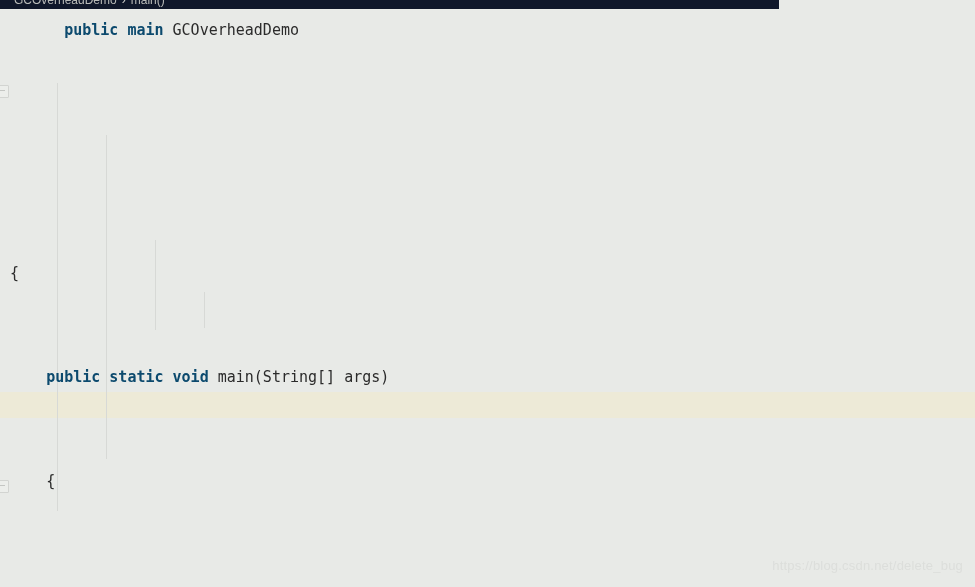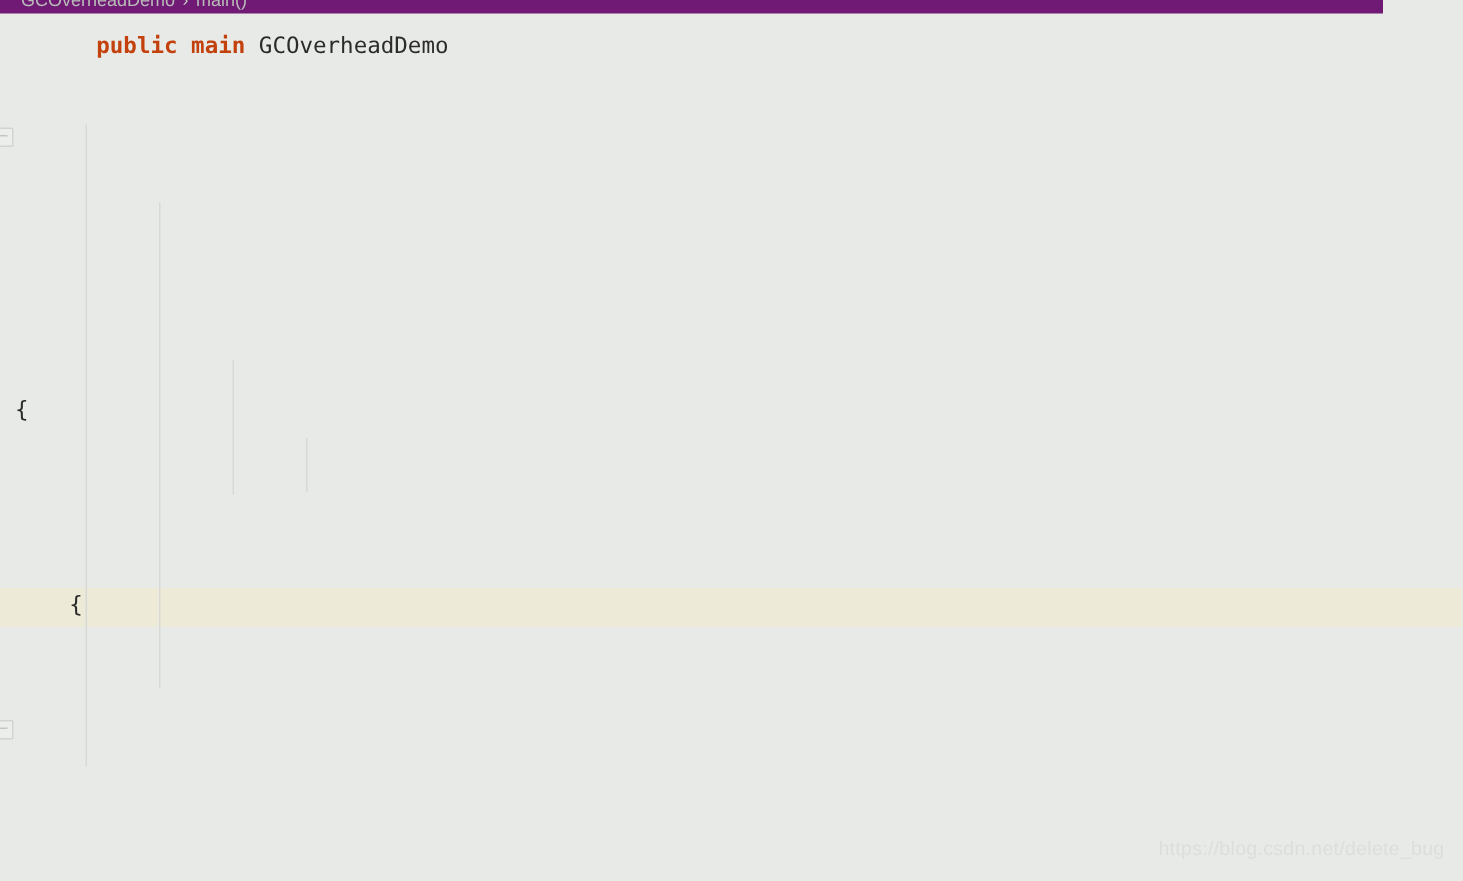--- a/index.html
+++ b/index.html
@@ -16,24 +16,24 @@
     width: 975px;
     height: 587px;
     background: #e8eae7;
     overflow: hidden;
   }
 
   
   .breadcrumb {
     position: absolute;
     left: 0; top: 0;
-    width: 922px;
+    width: 779px;
     height: 9px;
     overflow: hidden;
-    background: #701a75;
+    background: #0f172a;
     z-index: 6;
   }
   .breadcrumb-inner {
     position: absolute;
     left: 14px;
     top: -8px;
     font-family: "Liberation Sans", sans-serif;
     font-size: 12px;
     color: #b9bbb8;
     white-space: nowrap;
@@ -96,21 +96,21 @@
     white-space: pre;
   }
   .line {
     height: 26px;
     padding-left: 10px;
     white-space: pre;
     position: relative;
   }
 
   
-  .kw    { color: #c2410c; font-weight: bold; }
+  .kw    { color: #0c4a6e; font-weight: bold; }
   .plain { color: #2b2b2b; }
 
   
   .clip-top {
     position: absolute;
     left: 0;
     top: -9px;
     z-index: 3;
   }
 
@@ -146,20 +146,21 @@
 
     
     <div class="line clip-top">
       <span class="kw">public</span><span class="plain"> </span><span class="kw">main</span><span class="plain"> </span><span class="plain">GCOverheadDemo</span>
     </div>
 
     <div style="height:26px;"></div>
 
     <div class="line"><span class="plain">{</span></div>
 
+    <div class="line">    <span class="kw">public</span> <span class="kw">static</span> <span class="kw">void</span> <span class="plain">main</span><span class="plain">(String[] args)</span></div>
 
     <div class="line">    <span class="plain">{</span></div>
 
     <div class="line"> </div>
 
     
 
     
 
     

